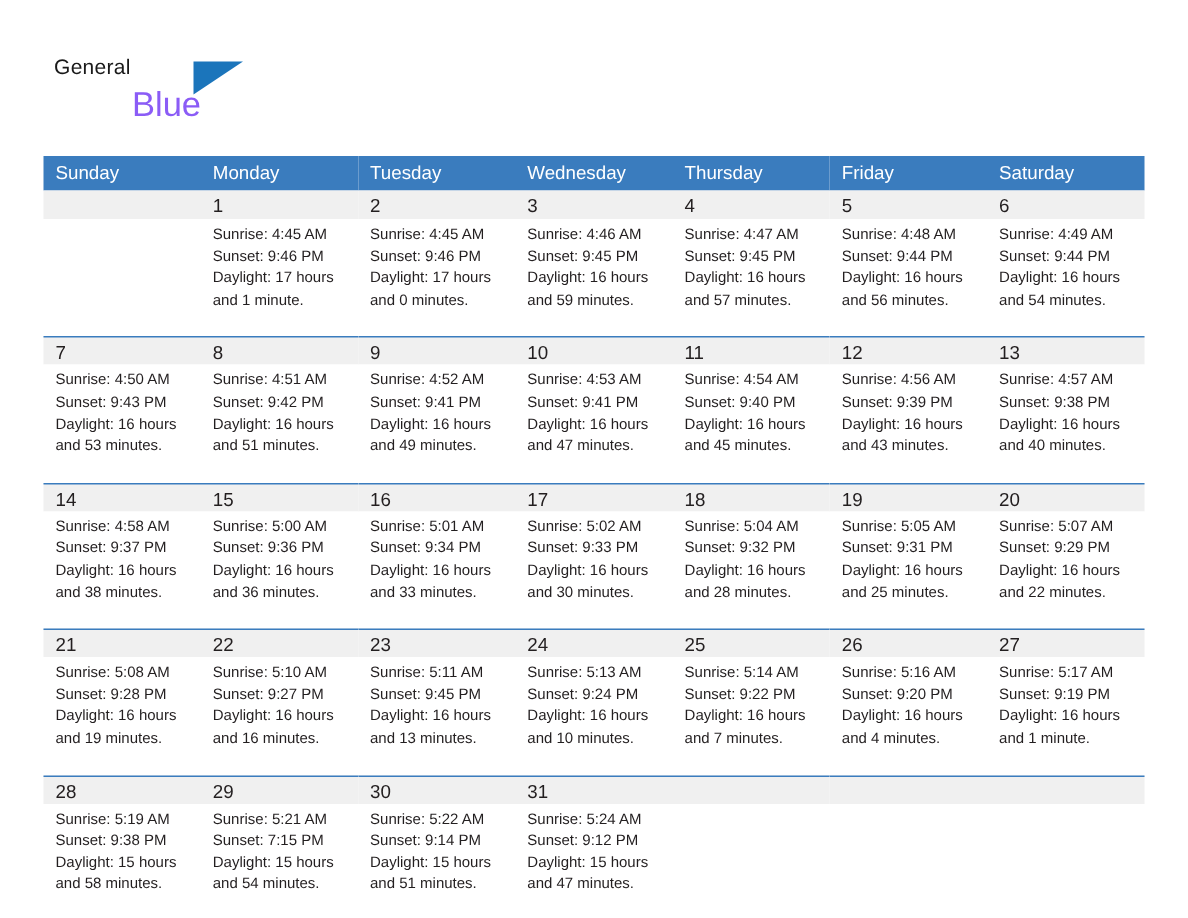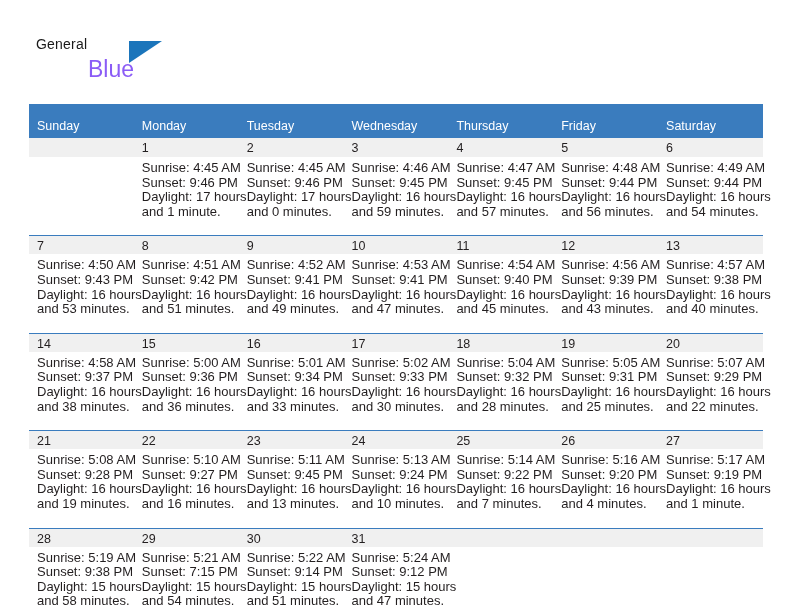--- a/index.html
+++ b/index.html
@@ -95,21 +95,21 @@
     border-collapse: collapse;
     width: 734px;
     table-layout: fixed;
   }
   table.cal th {
     background: #3a7cbe;
     color: #ffffff;
     font-size: 12.5px;
     font-weight: normal;
     text-align: left;
-    padding: 15px 0 5px 8px;
+    padding: 4px 0 5px 8px;
     height: 21px;
     box-sizing: border-box;
   }
   table.cal td {
     vertical-align: top;
     padding: 0;
     width: 104.85px;
   }
   .daynum {
     background: #f0f0f0;
@@ -118,21 +118,21 @@
     padding: 3px 0 3px 8px;
     height: 19px;
     box-sizing: border-box;
     line-height: 14px;
   }
   .daynum.empty {
     color: transparent;
   }
   .info {
     padding: 4px 6px 8px 8px;
-    font-size: 13px;
+    font-size: 10px;
     line-height: 14.6px;
     color: #231f20;
     min-height: 62px;
     box-sizing: border-box;
     background: #ffffff;
   }
   .info div {
     white-space: nowrap;
   }
   tr.week-row > td > .daynum {

